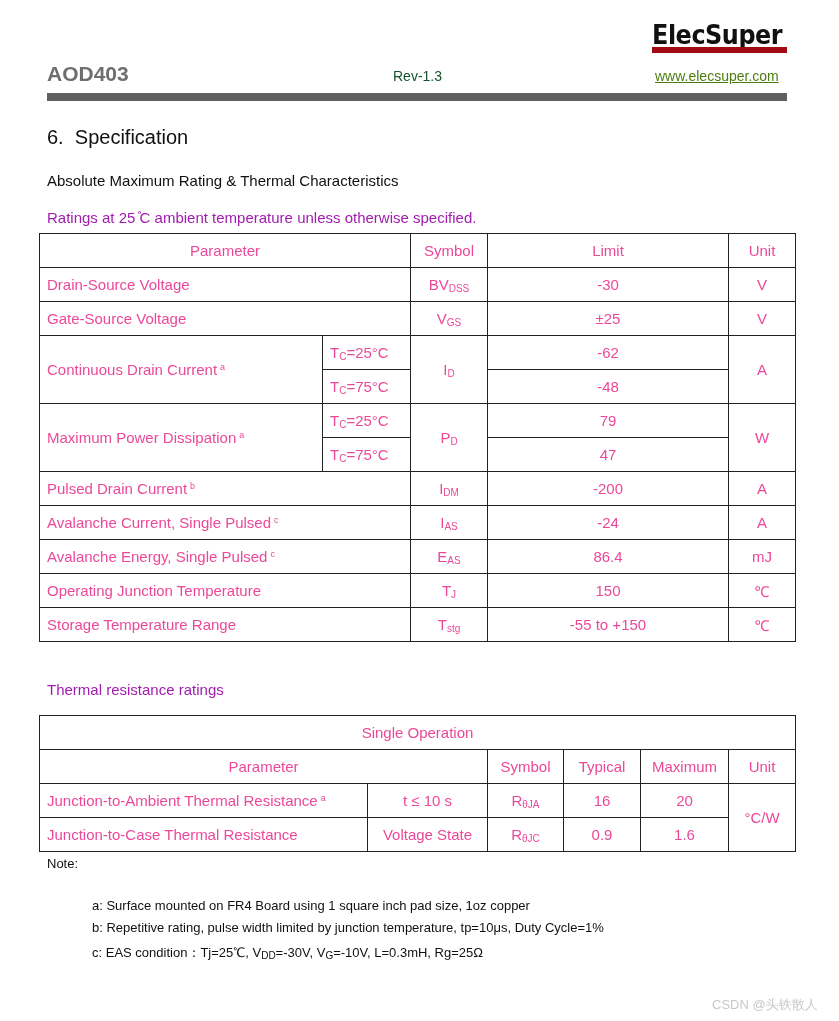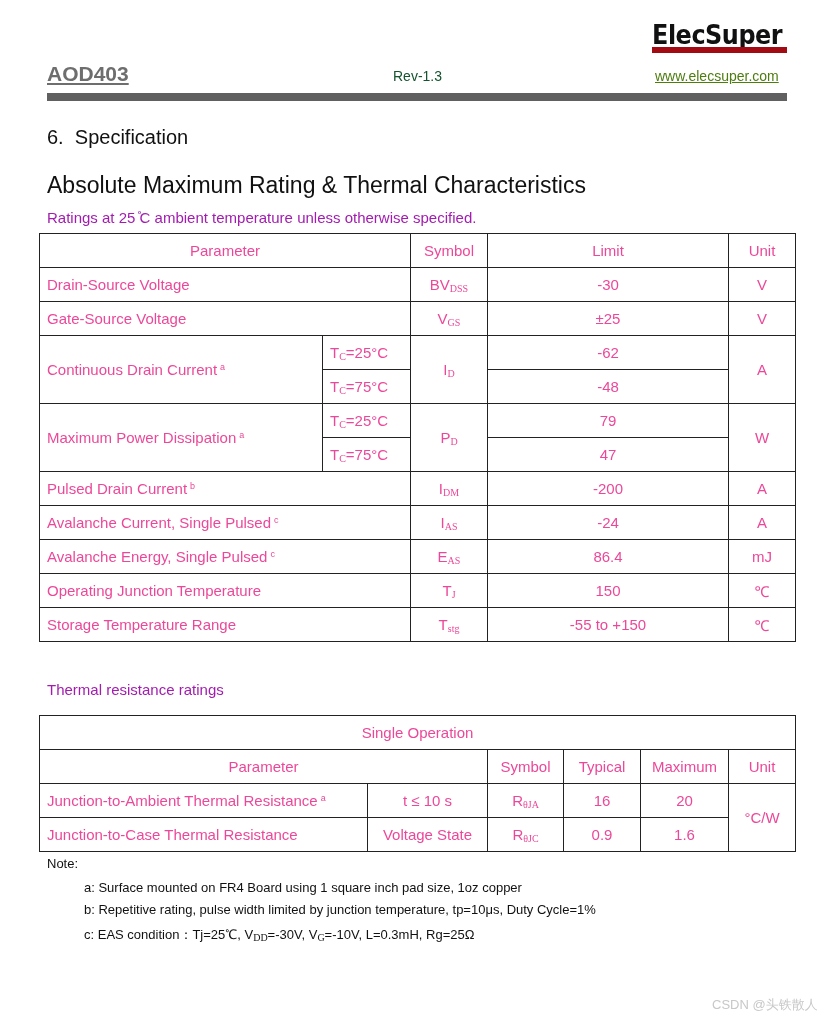--- a/index.html
+++ b/index.html
@@ -3,44 +3,44 @@
 <meta charset="utf-8">
 <style>
   * { box-sizing: border-box; margin: 0; padding: 0; }
   html, body { width: 839px; height: 1021px; background: #ffffff; overflow: hidden; }
   body { position: relative; font-family: "Liberation Sans", sans-serif; color: #111; }
 
   .logo { position: absolute; left: 652px; top: 24px; width: 135px; height: 30px; }
   .logo-text { position: absolute; left: 0; top: -3px; font-family: "DejaVu Sans", sans-serif; font-weight: bold; font-size: 26px; letter-spacing: -0.5px; color: #111; transform: scaleX(0.92); transform-origin: left top; line-height: 28px; }
   .logo-bar { position: absolute; left: 0; top: 23px; width: 135px; height: 6px; background: #a30b12; }
 
-  .part { position: absolute; left: 47px; top: 62px; font-size: 21px; font-weight: bold; color: #6e6e6e; text-decoration: underline; }
+  .part { position: absolute; left: 47px; top: 62px; font-size: 21px; font-weight: bold; color: #6e6e6e; }
   .rev { position: absolute; left: 393px; top: 68px; font-size: 14px; color: #14532d; }
   .url { position: absolute; left: 655px; top: 68px; font-size: 14px; color: #4d7c0f; text-decoration: underline; }
   .hbar { position: absolute; left: 47px; top: 93px; width: 740px; height: 8px; background: #606060; }
 
   .sec-title { position: absolute; left: 47px; top: 126px; font-size: 20px; color: #111; }
-  .sub-title { position: absolute; left: 47px; top: 172px; font-size: 23px; color: #111; }
+  .sub-title { position: absolute; left: 47px; top: 172px; font-size: 15px; color: #111; }
   .ratings { position: absolute; left: 47px; top: 209px; font-size: 15px; color: #a21caf; }
 
   table { position: absolute; border-collapse: collapse; font-size: 15px; color: #ec4899; table-layout: fixed; }
   td, th { border: 1px solid #222; font-weight: normal; height: 34px; padding: 0 7px; }
   th { text-align: center; }
   .c { text-align: center; }
   .l { text-align: left; margin-left: 29px; }
-  sub { font-size: 10px; vertical-align: -2px; font-family: Liberation Serif, serif; }
+  sub { font-size: 10px; vertical-align: -2px; }
   sup { font-size: 9px; vertical-align: 5px; margin-left: 3px; }
 
   #t1 { left: 39px; top: 233px; width: 756px; }
   #t2 { left: 39px; top: 715px; width: 756px; }
 
   .th-label { position: absolute; left: 47px; top: 681px; font-size: 15px; color: #a21caf; }
 
   .note { position: absolute; left: 47px; top: 856px; font-size: 13px; color: #111; }
-  .note-item { position: absolute; left: 84px; font-size: 13px; color: #111; }
+  .note-item { position: absolute; left: 92px; font-size: 13px; color: #111; margin-top: 18px; }
 
   .watermark { position: absolute; left: 712px; top: 996px; font-size: 13px; color: #c8c8c8; }
 </style>
 </head>
 <body>
 
 <div class="logo">
   <span class="logo-text">ElecSuper</span>
   <div class="logo-bar"></div>
 </div>

